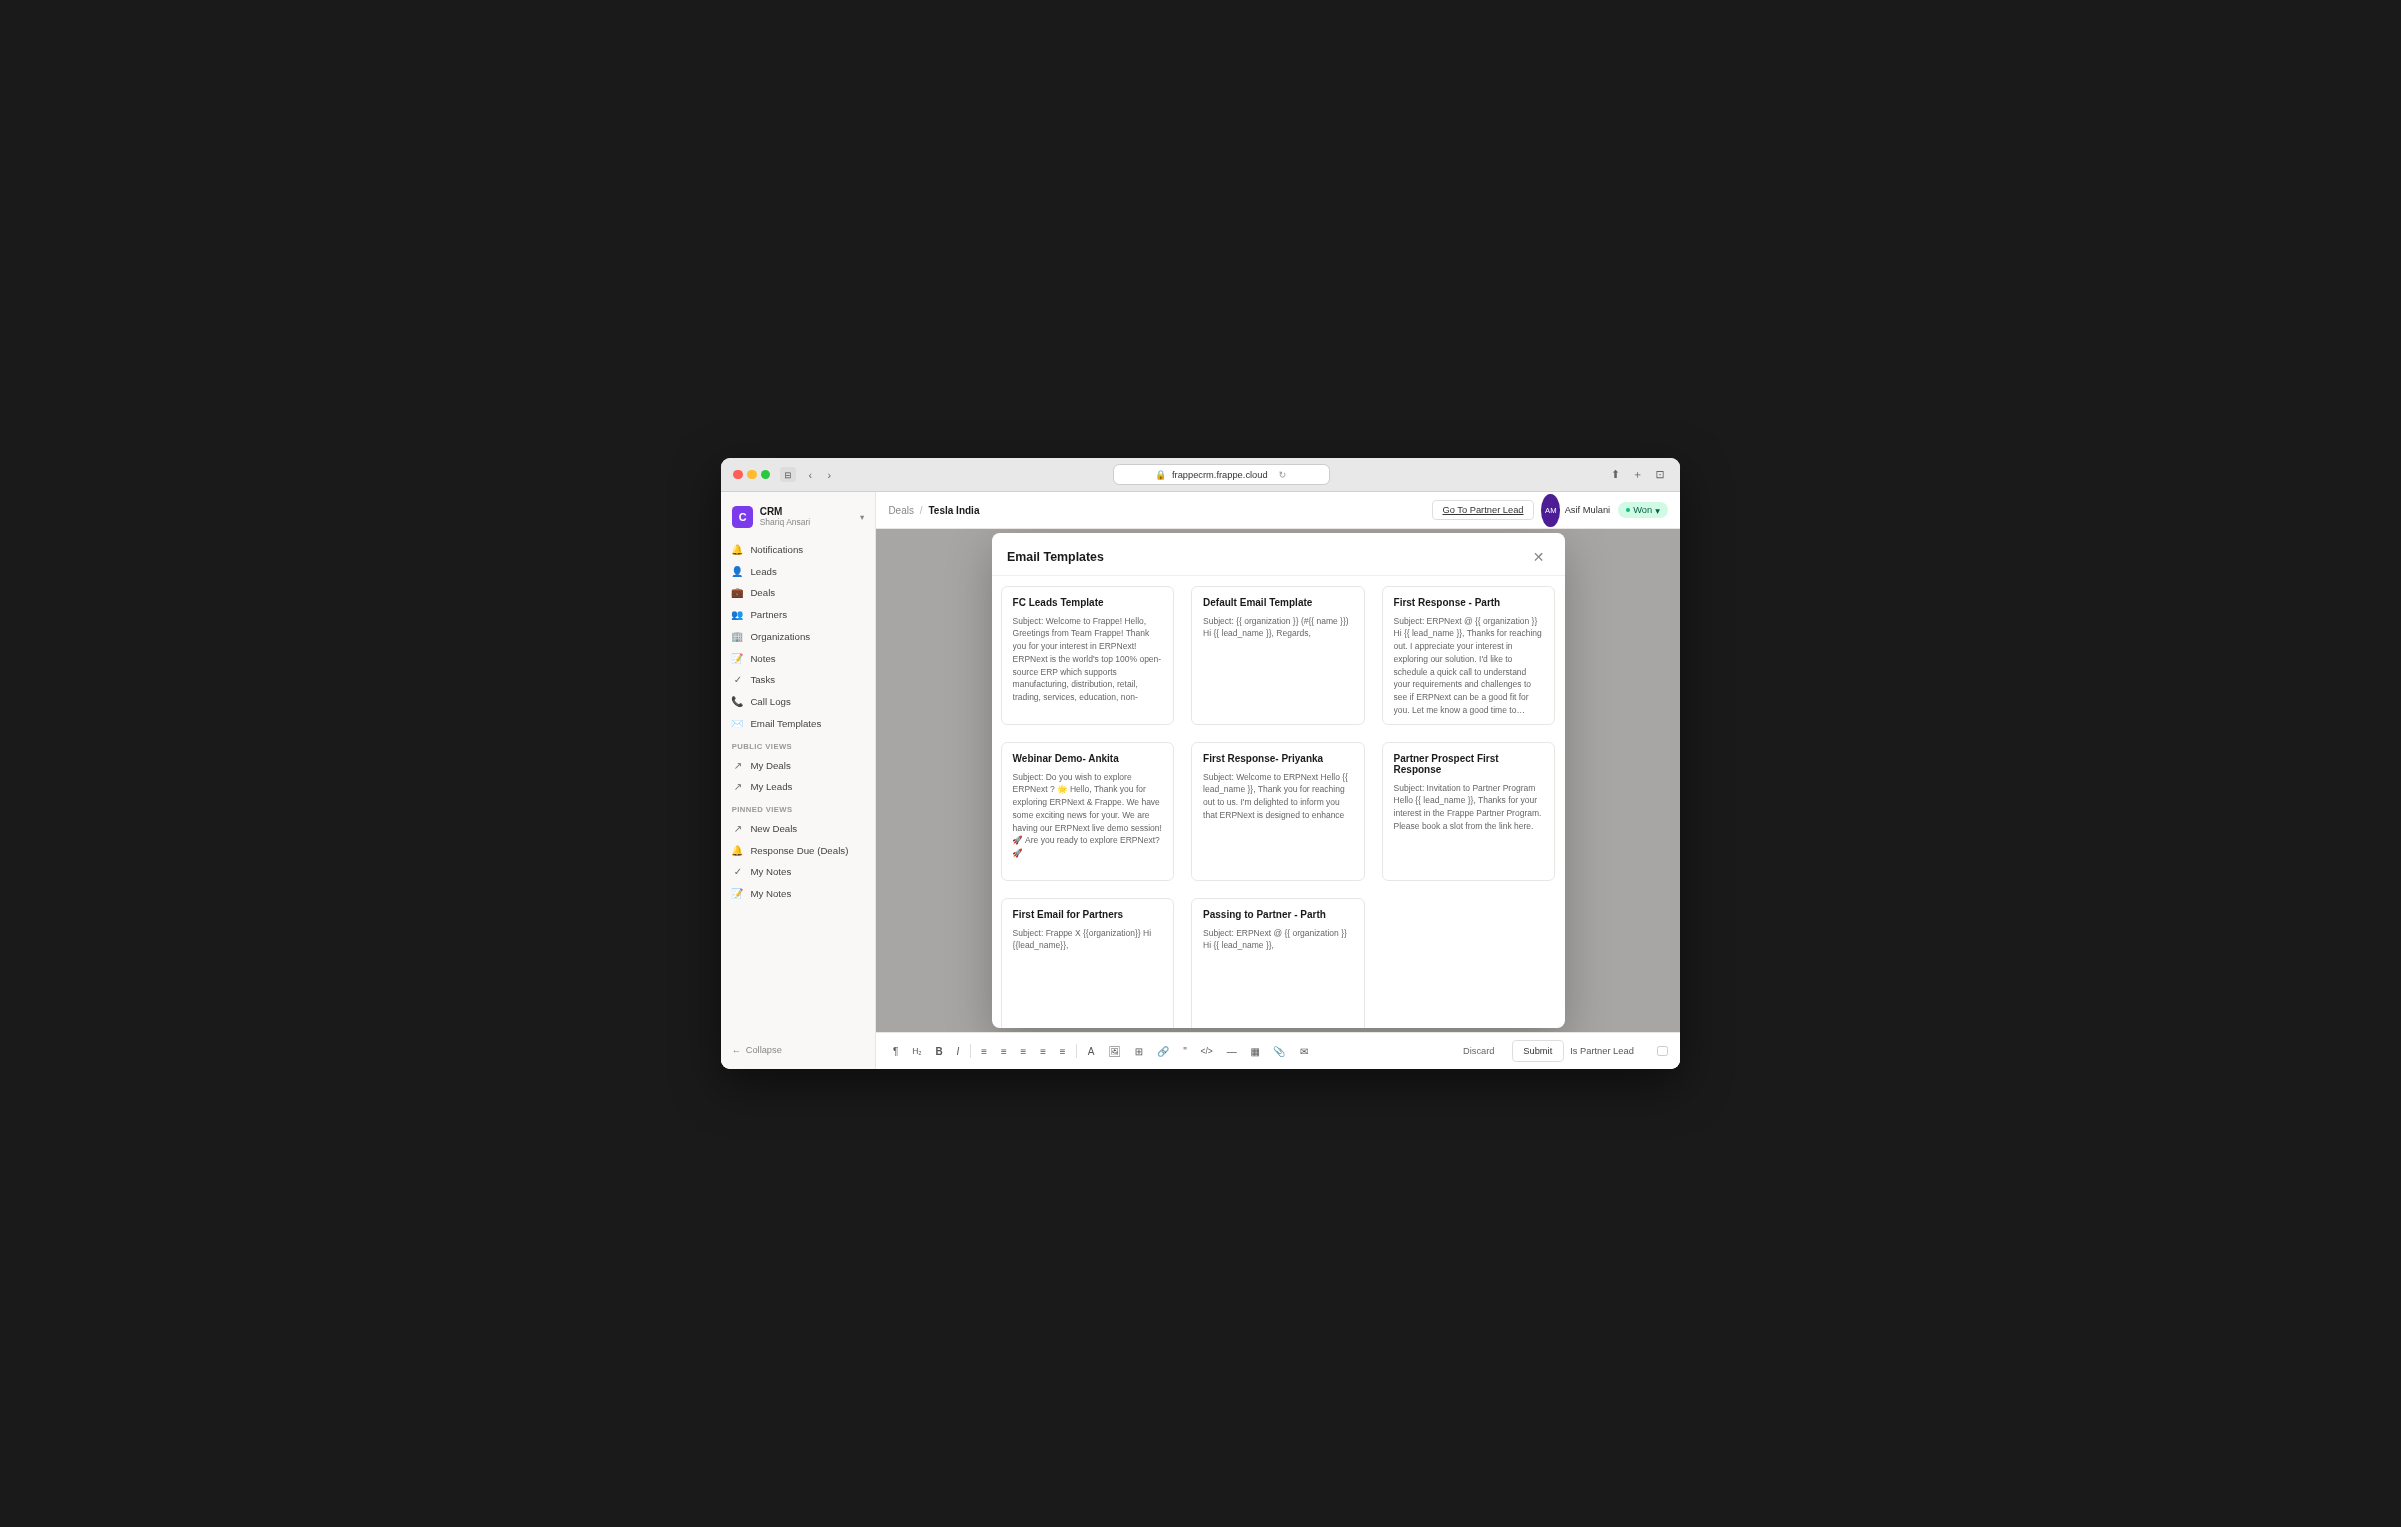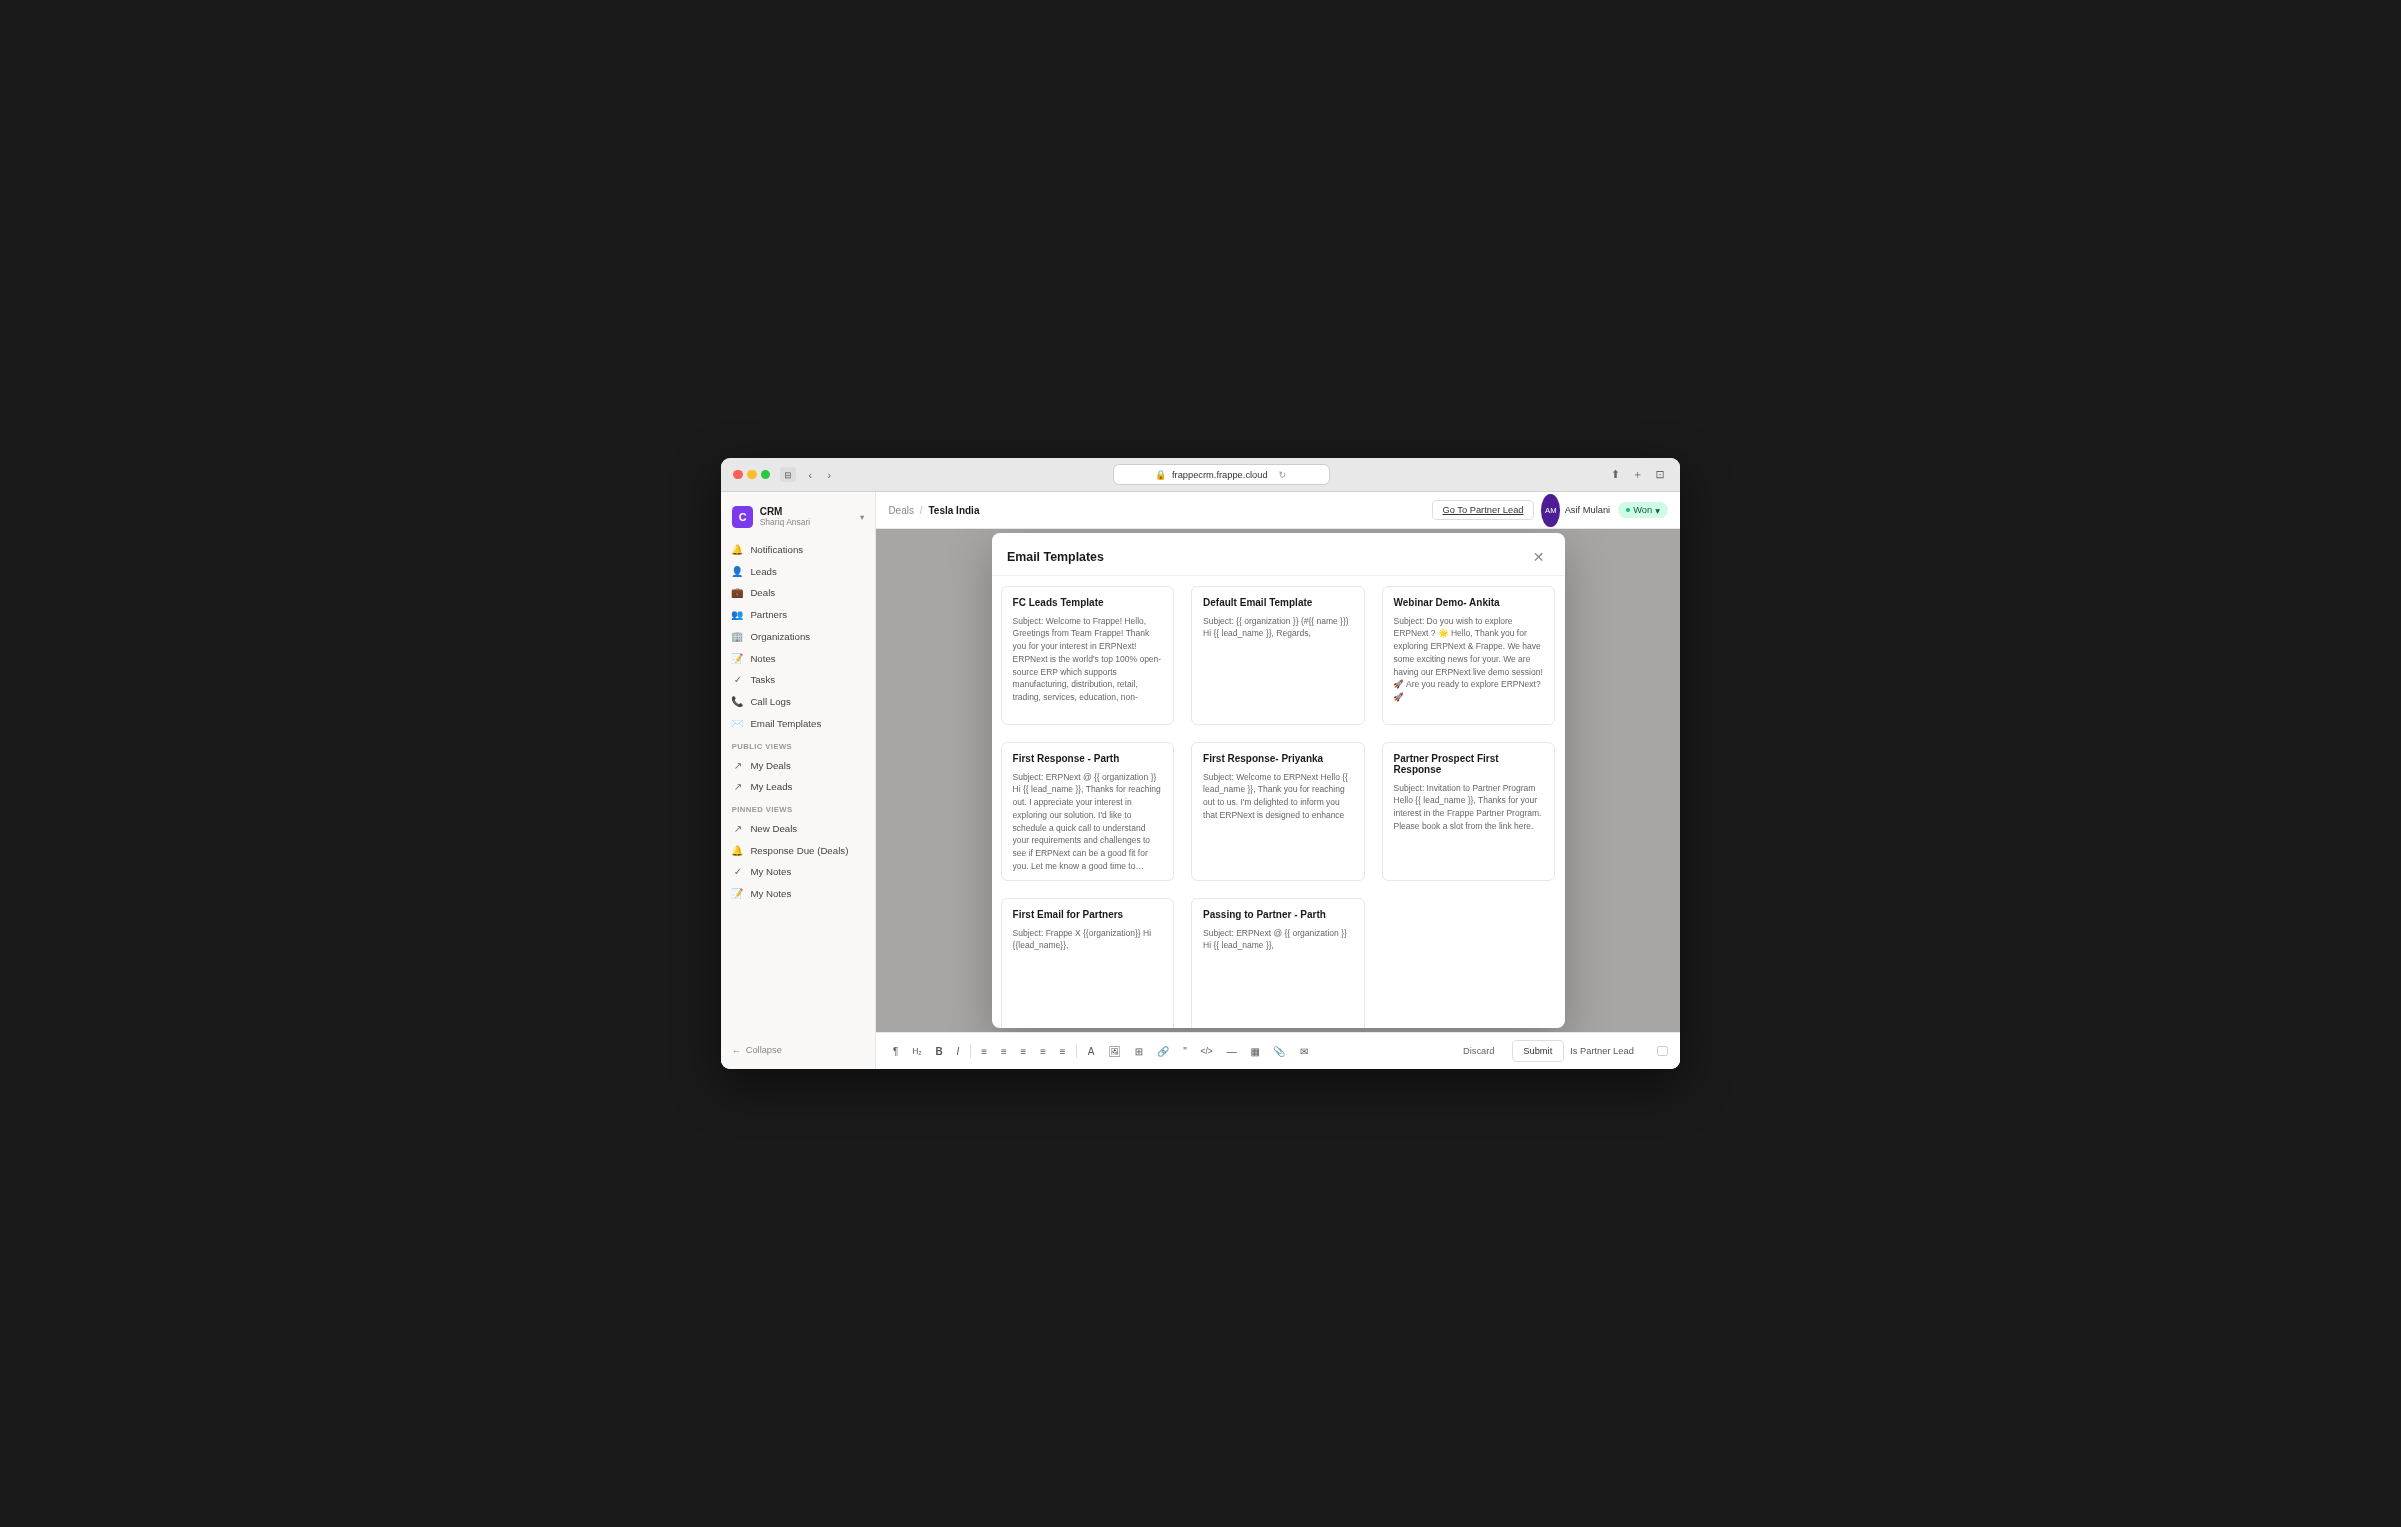--- a/index.html
+++ b/index.html
@@ -464,40 +464,40 @@
                 </div>
                 <div class="template-card">
                   <div class="template-name">Default Email Template</div>
                   <div class="template-preview">Subject: {{ organization }} (#{{ name }})
 
 Hi {{ lead_name }},
 
 Regards,</div>
                 </div>
                 <div class="template-card">
+                  <div class="template-name">First Response - Parth</div>
+                  <div class="template-preview">Subject: ERPNext @ {{ organization }}
+
+Hi {{ lead_name }},
+
+Thanks for reaching out.
+
+I appreciate your interest in exploring our solution. I'd like to schedule a quick call to understand your requirements and challenges to see if ERPNext can be a good fit for you. Let me know a good time to schedule a call.</div>
+                </div>
+
+                <div class="template-card">
                   <div class="template-name">Webinar Demo- Ankita</div>
                   <div class="template-preview">Subject: Do you wish to explore ERPNext ? 🌟
 
 Hello,
 
 Thank you for exploring ERPNext &amp; Frappe.
 
 We have some exciting news for your. We are having our ERPNext live demo session! 🚀
 Are you ready to explore ERPNext? 🚀</div>
-                </div>
-
-                <div class="template-card">
-                  <div class="template-name">First Response - Parth</div>
-                  <div class="template-preview">Subject: ERPNext @ {{ organization }}
-
-Hi {{ lead_name }},
-
-Thanks for reaching out.
-
-I appreciate your interest in exploring our solution. I'd like to schedule a quick call to understand your requirements and challenges to see if ERPNext can be a good fit for you. Let me know a good time to schedule a call.</div>
                 </div>
                 <div class="template-card">
                   <div class="template-name">First Response- Priyanka</div>
                   <div class="template-preview">Subject: Welcome to ERPNext
 
 Hello {{ lead_name }},
 
 Thank you for reaching out to us.
 
 I'm delighted to inform you that ERPNext is designed to enhance</div>

